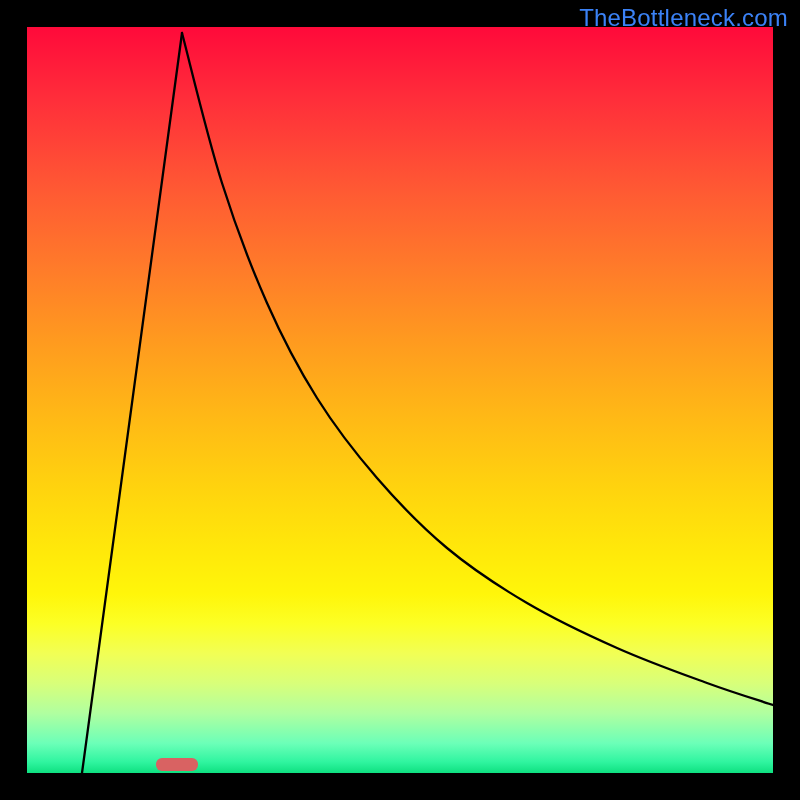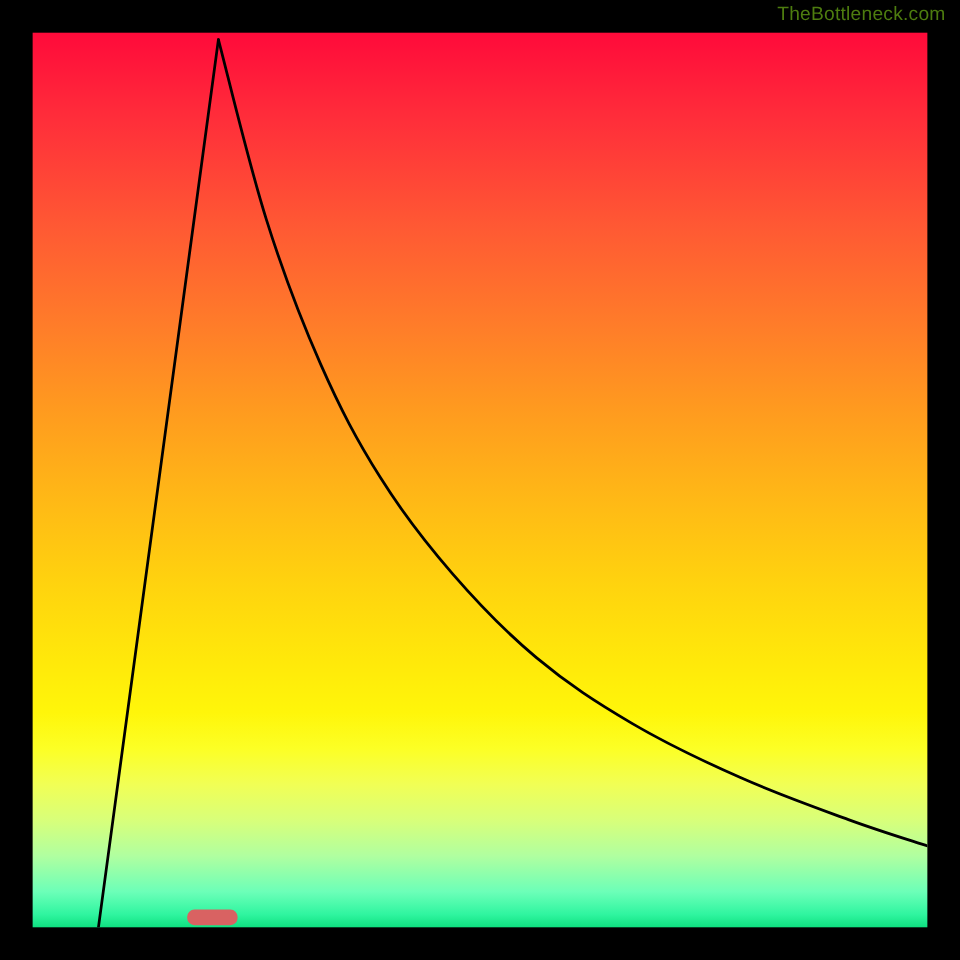--- a/index.html
+++ b/index.html
@@ -43,22 +43,22 @@
     #b0ffa0 92%,
     #6cffb8 96%,
     #30f5a0 98.5%,
     #0ee080 100%
   );
 }
 .watermark {
   position: absolute;
   top: 4px;
   right: 12px;
-  color: #4d7c0f;
-  font-size: 16px;
+  color: #3b82f6;
+  font-size: 24px;
   font-weight: 400;
   letter-spacing: 0.2px;
 }
 .marker-bar {
   position: absolute;
   background: #d96262;
   border-radius: 6px;
 }
 svg.curve {
   position: absolute;

